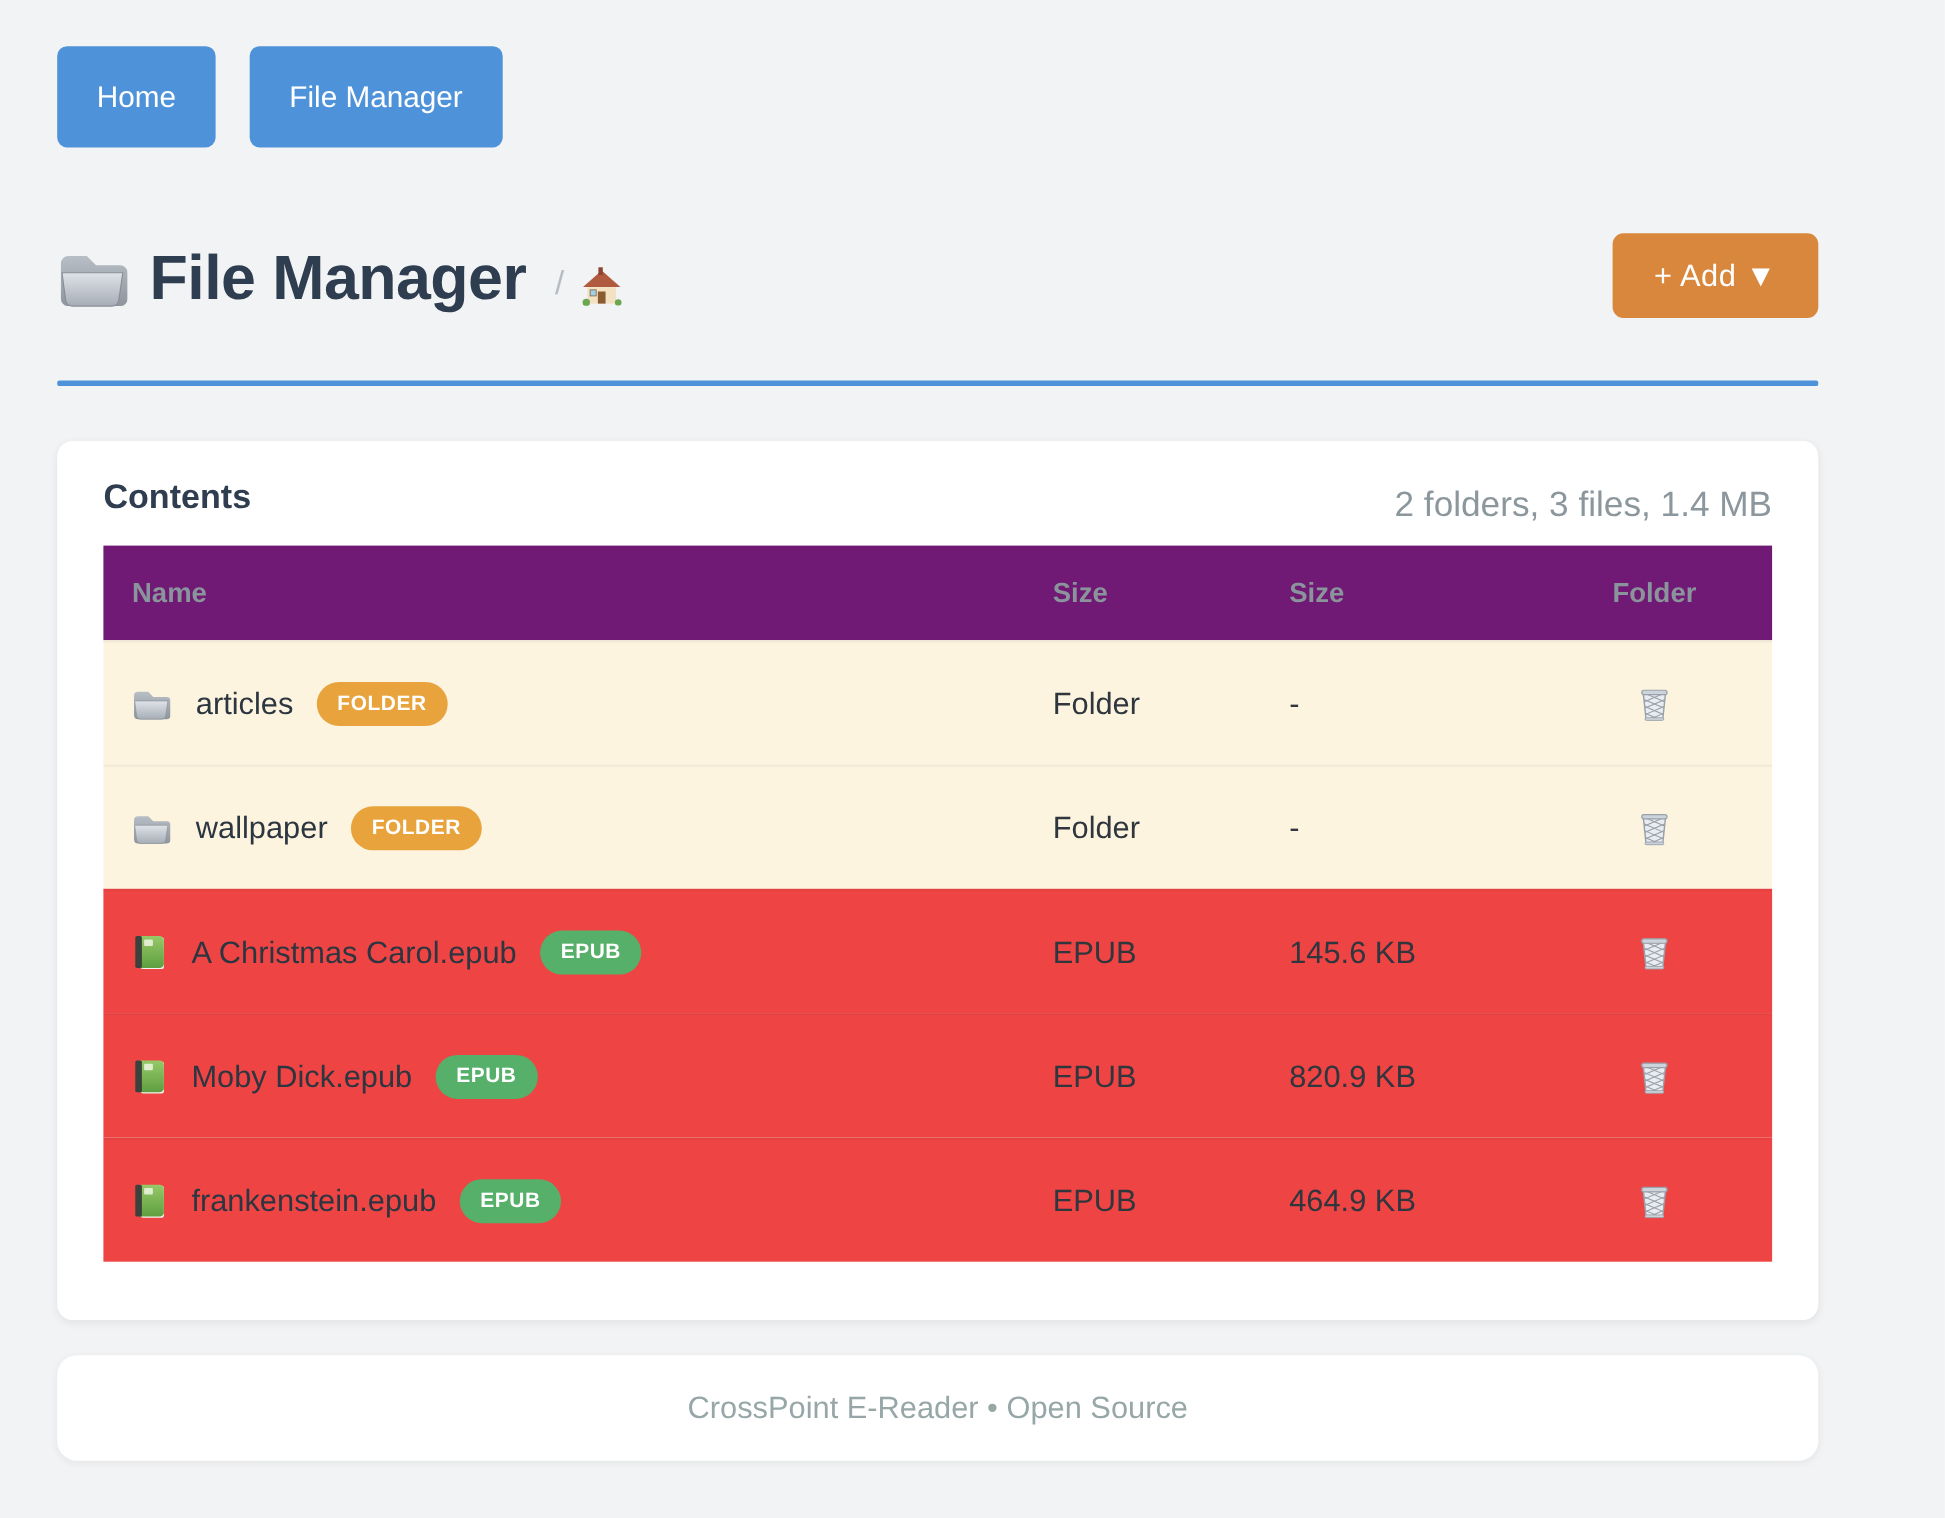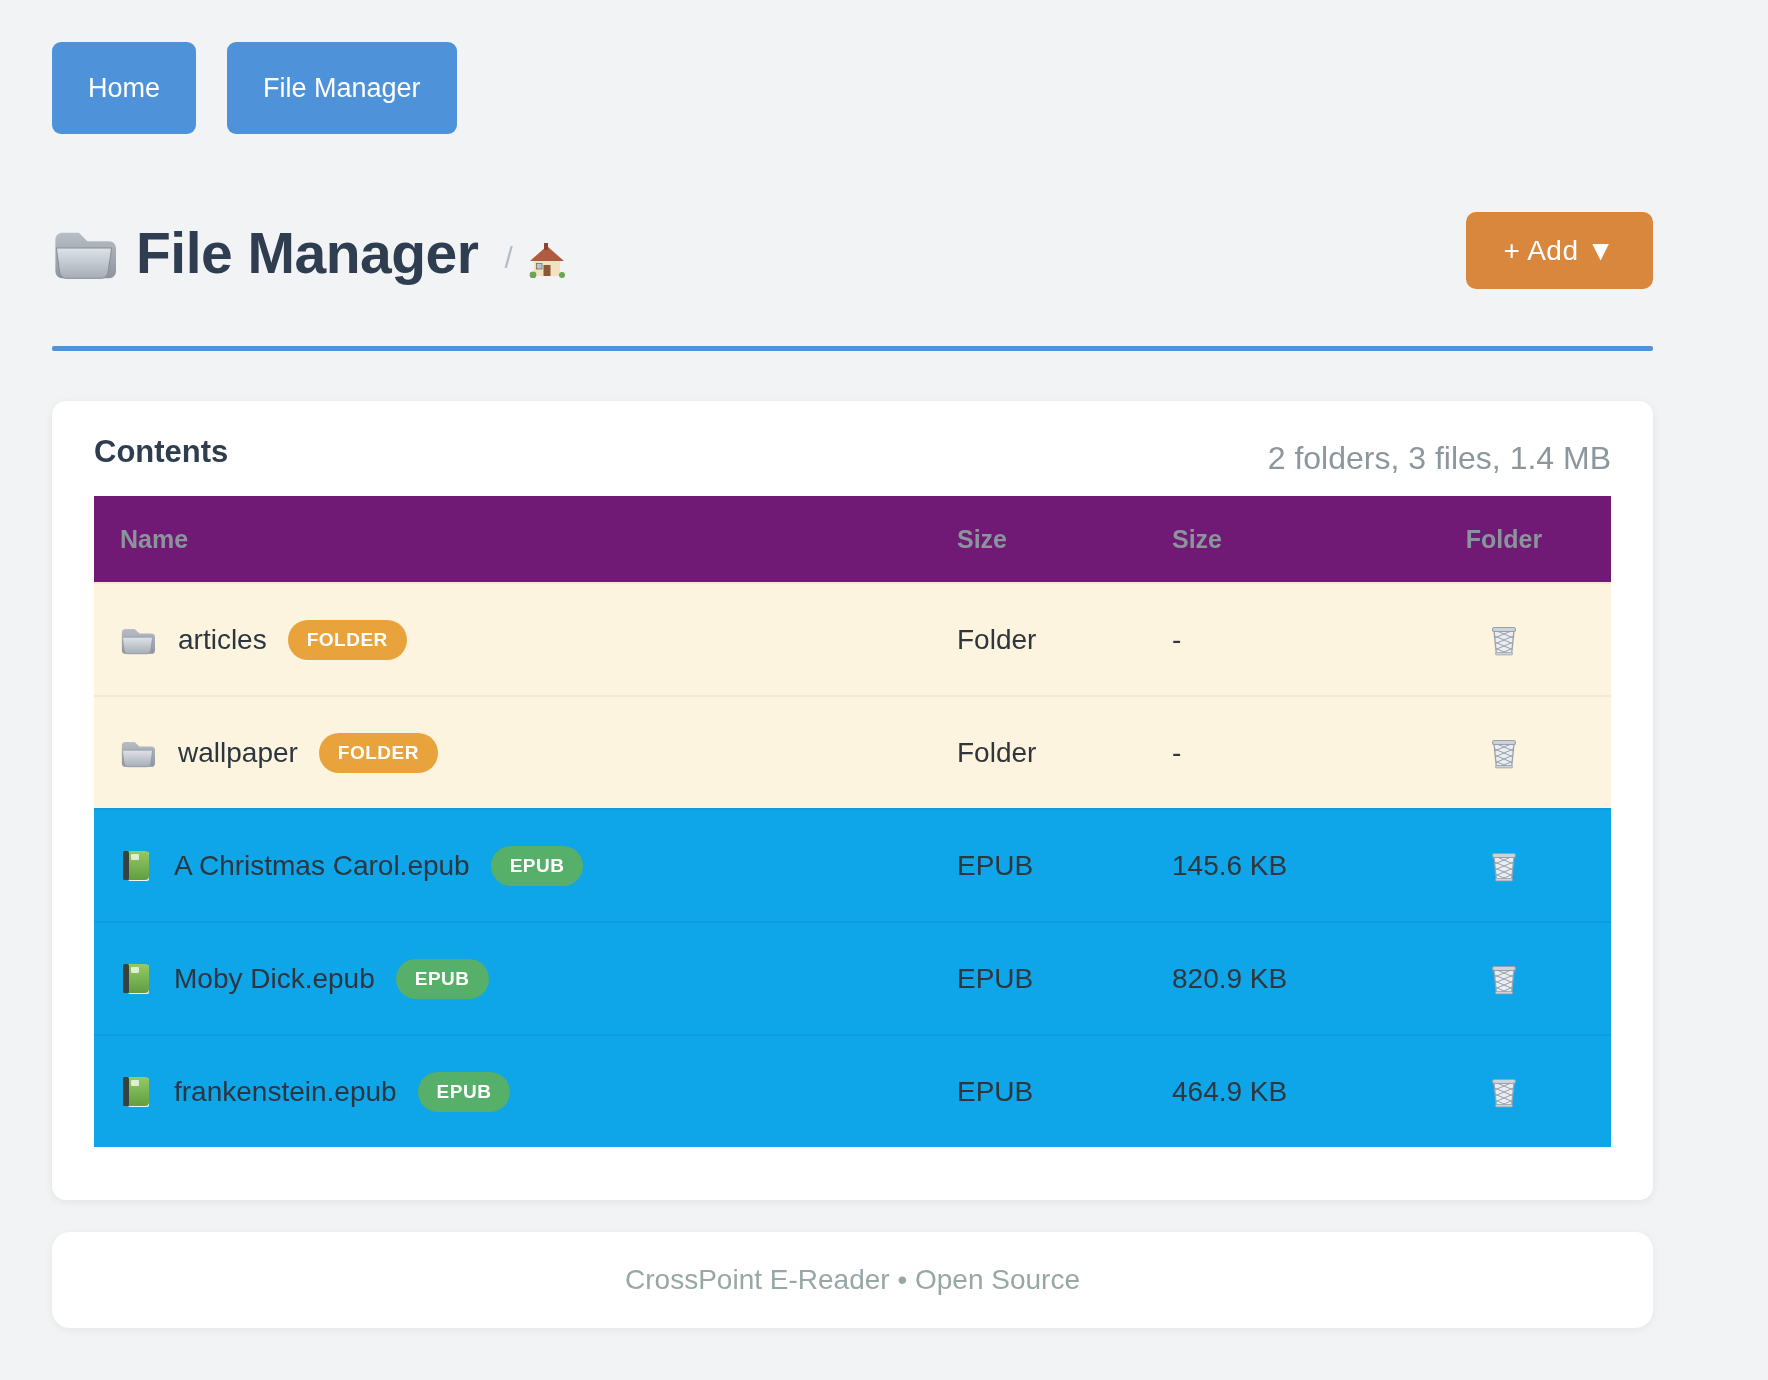--- a/index.html
+++ b/index.html
@@ -50,21 +50,21 @@
 
   
   .table { margin-top:20px; width:1517px; }
   .thead {
     display:flex; align-items:center; background:#701a75; height:86px;
     color:#8a959b; font-size:25px; font-weight:bold;
   }
   .trow { display:flex; align-items:center; height:113px; font-size:28px; }
   .trow { border-top:2px solid rgba(0,0,0,0.045); }
   .row-folder { background:#fcf4df; }
-  .row-epub   { background:#0ea5e9; }
+  .row-epub   { background:#ef4444; }
   .col-name    { width:863px; padding-left:26px; display:flex; align-items:center; }
   .col-type    { width:215px; }
   .col-size    { width:225px; }
   .col-actions { width:214px; text-align:center; display:flex; justify-content:center; }
   .cell-text { color:#2f363d; }
   .name-icon { width:35px; height:30px; margin-right:23px; flex:0 0 auto; }
   .book-icon { width:31px; height:34px; margin-right:23px; flex:0 0 auto; }
   .fname { color:#2c3640; }
   .badge {
     display:inline-block; margin-left:21px; padding:9px 19px; border-radius:999px;

